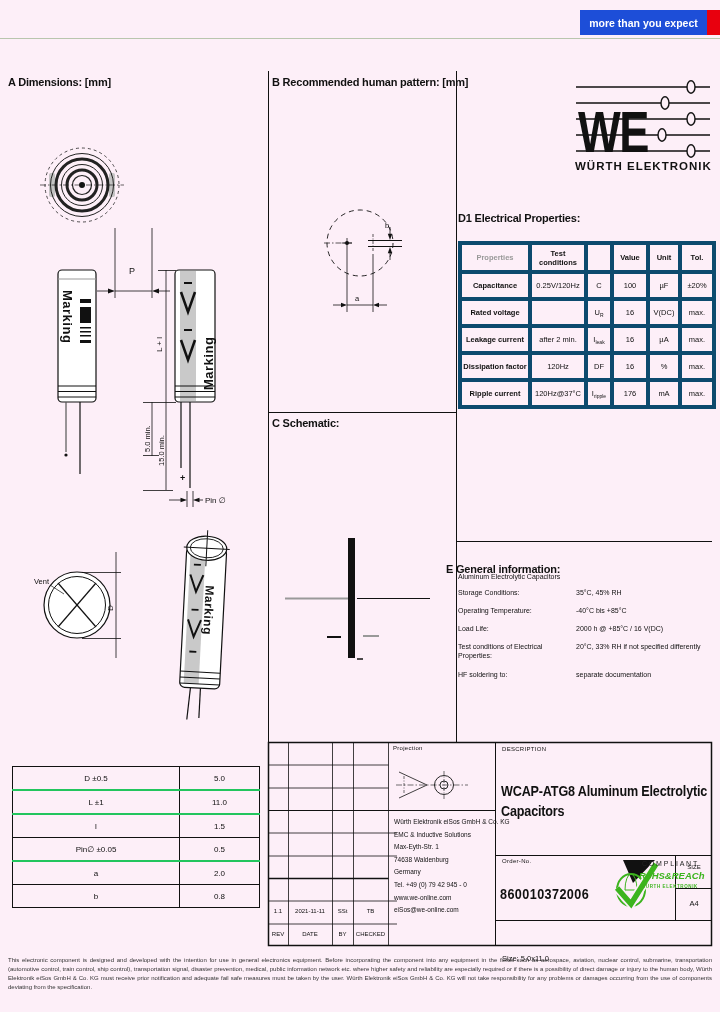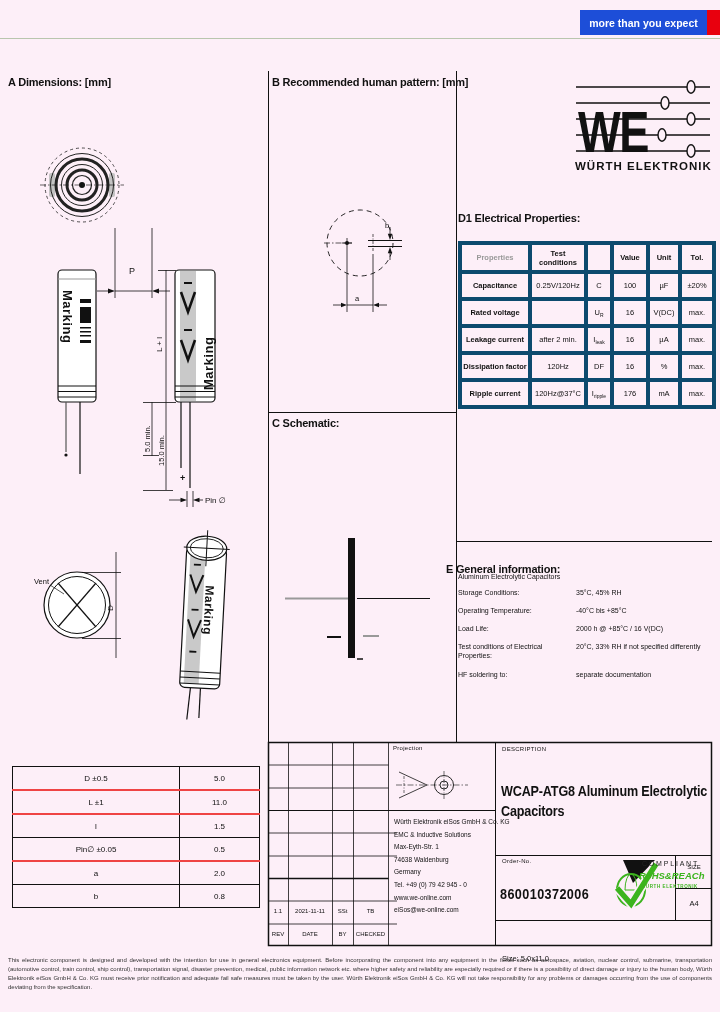--- a/index.html
+++ b/index.html
@@ -16,21 +16,21 @@
           font-size:7.5px;text-align:center;border:1.5px solid #111;}
   #etable td{border:4px solid #0c4a6e;padding:0 1px;height:23px;overflow:hidden;}
   #etable tr.hdr td{height:25px;border-bottom:1.4px solid #111;font-weight:bold;}
   #etable td.prop{font-weight:bold;}
   #etable td.phdr{color:#999;}
   .sub{font-size:5px;vertical-align:-2px;}
   
   #dtable{position:absolute;left:12px;top:766px;border-collapse:collapse;table-layout:fixed;
           font-size:8px;text-align:center;border:1.5px solid #111;}
   #dtable td{border:1px solid #111;padding:0;height:22px;}
-  #dtable tr.thick td{border-bottom:2px solid #ef4444;border-radius:11px;}
+  #dtable tr.thick td{border-bottom:2px solid #22c55e;border-radius:11px;}
   
   #einfo{position:absolute;left:458px;top:572px;width:256px;font-size:7px;line-height:1.3;}
   #einfo .intro{margin-bottom:7px;}
   .einfo-row{display:flex;margin-bottom:9px;}
   .einfo-label{width:115px;flex:none;padding-right:3px;}
   .einfo-value{white-space:nowrap;}
   
   .tb-small{font-size:6px;letter-spacing:0.3px;}
   .tb-cell{font-size:6px;text-align:center;}
   .addr{font-size:6.5px;line-height:12.6px;white-space:nowrap;}

